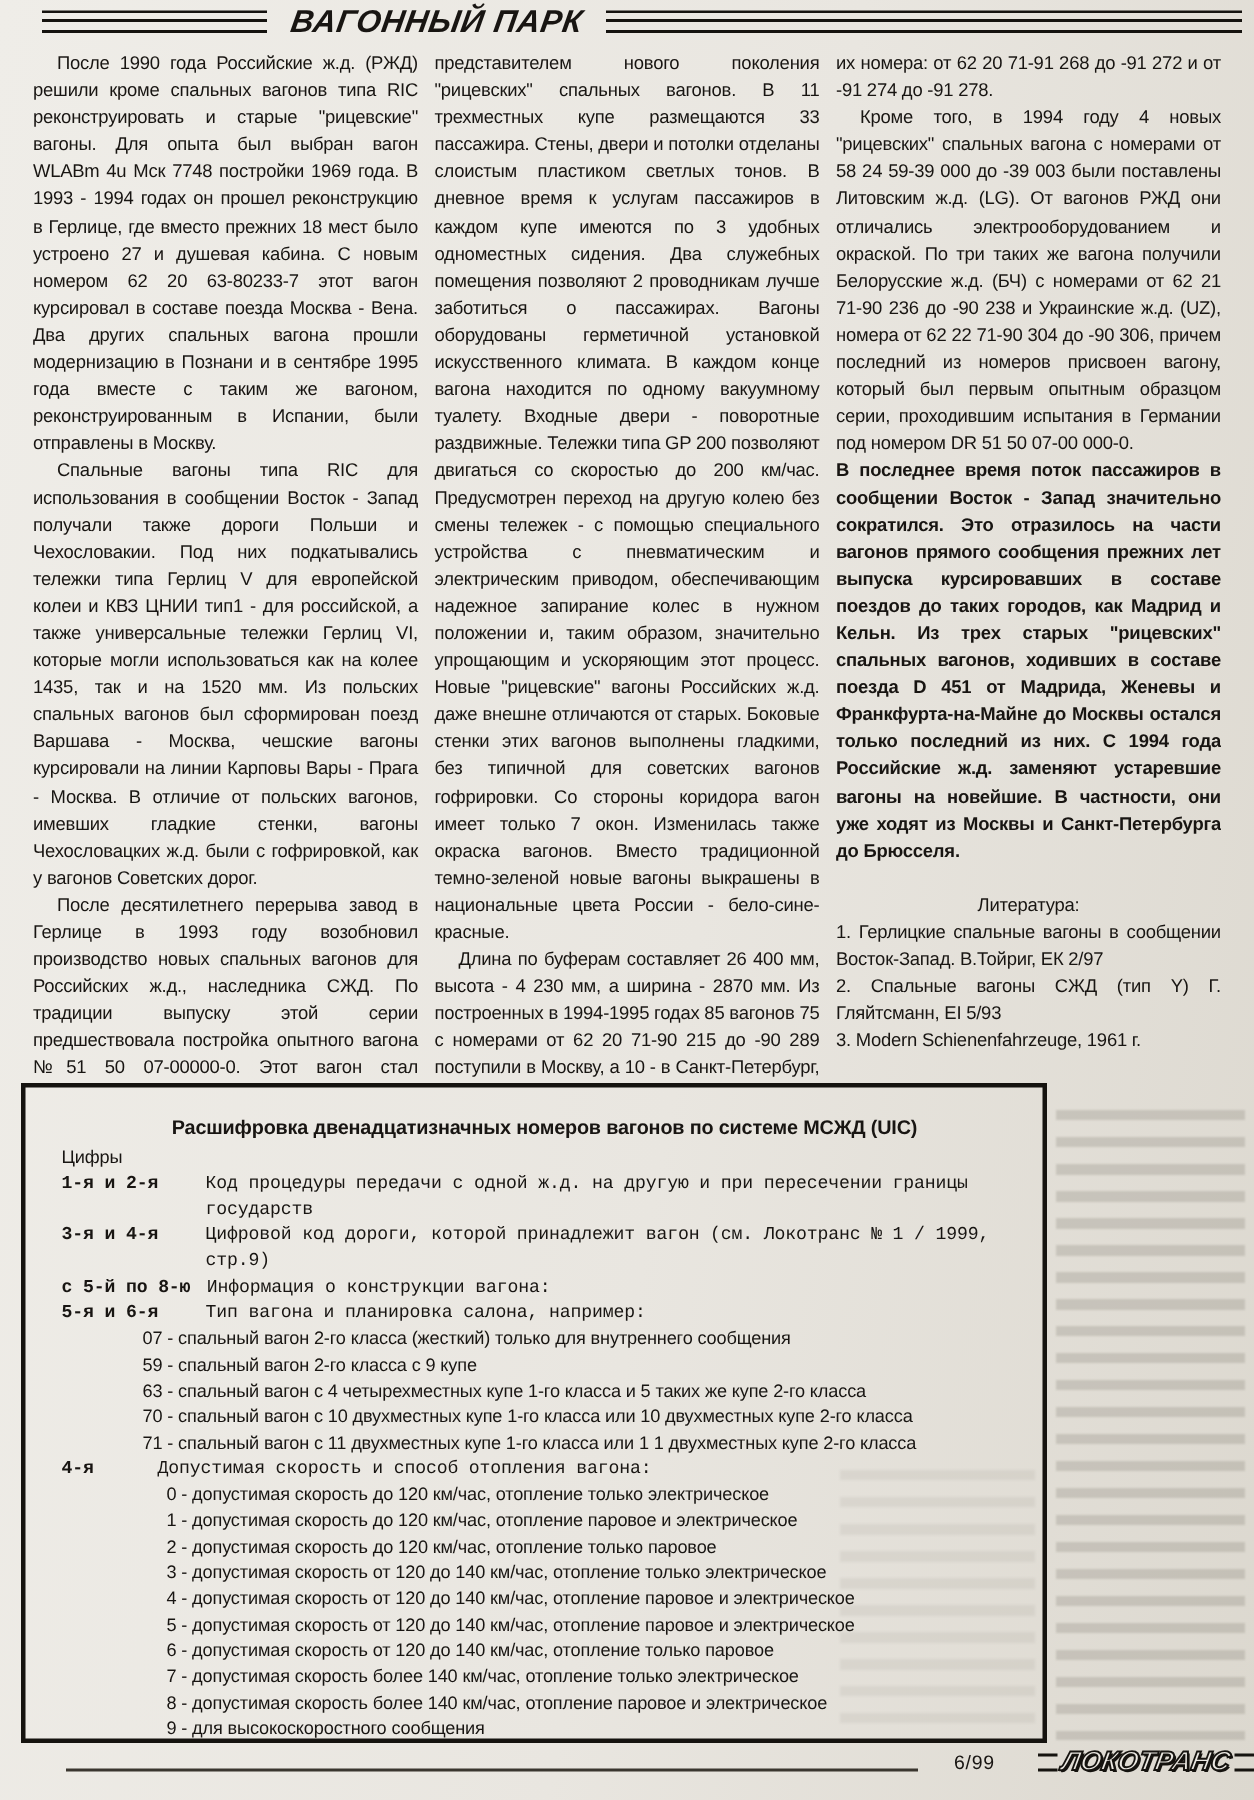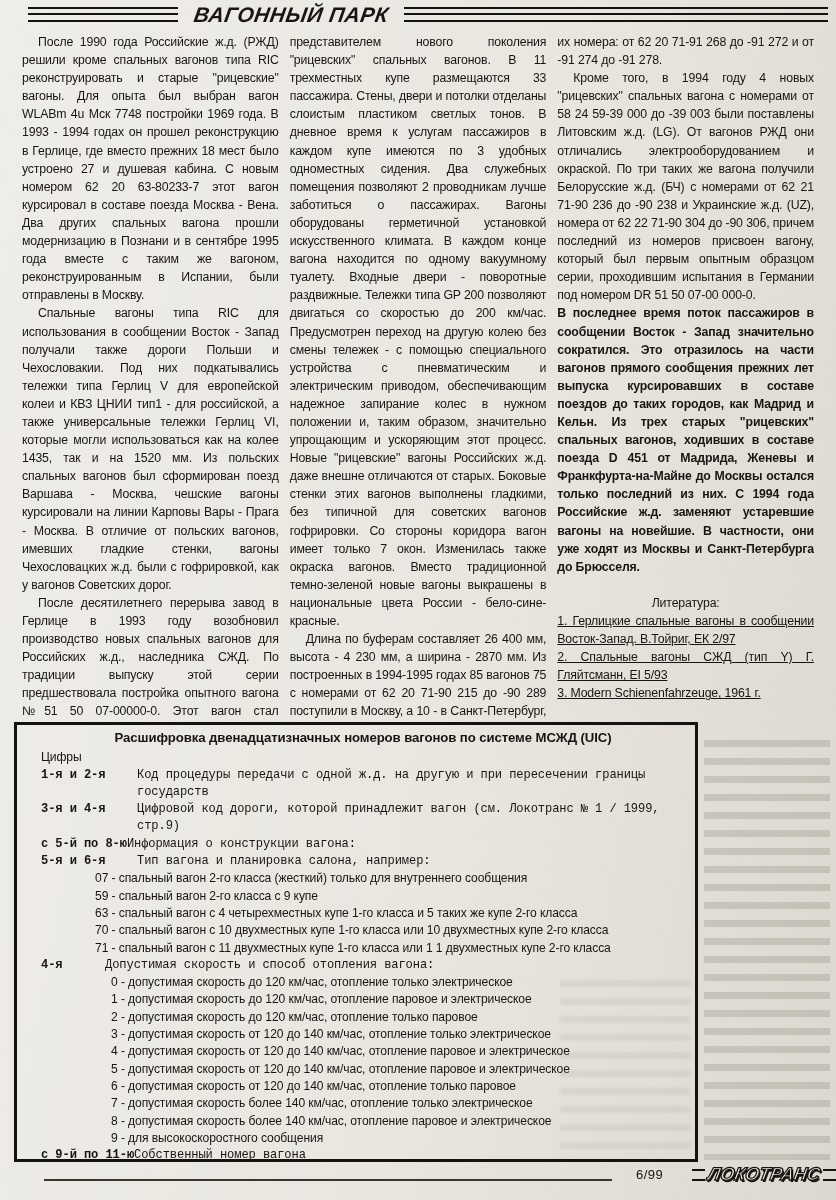--- a/index.html
+++ b/index.html
@@ -24,33 +24,33 @@
                 transform:skewX(-9deg); white-space:nowrap; padding:0 6px; }
 
   
   .article { position:absolute; top:33px; left:22px; width:792px; height:688px;
              column-count:3; column-gap:11px; column-fill:auto; overflow:hidden;
              font-size:12.3px; line-height:18.1px; letter-spacing:-0.15px;
              text-align:justify; }
   .article p { margin:0; text-indent:16px; }
   .article p.no-indent { text-indent:0;font-weight:bold; }
   .lit-head { text-align:center; text-indent:0 !important; margin-top:18px !important; }
-  .lit { text-indent:0 !important;text-decoration:underline; }
+  .lit { text-indent:0 !important; }
 
   
   .uic-box { position:absolute; left:14px; top:722px; width:684px; height:440px;
              box-sizing:border-box; border:3px solid #15130f;
-             padding:4px 10px 0 24px;
+             padding:18px 10px 0 24px;
              font-size:12.1px; line-height:17.3px; letter-spacing:-0.1px; overflow:hidden; }
   .box-title { text-align:center; font-weight:bold; font-size:13.2px; margin-bottom:3px; }
   .digits { font-weight:normal; }
   .uline { display:flex;font-family:Liberation Mono, monospace; }
   .lbl { font-weight:bold; width:96px; flex:none; }
   .lbl-narrow { width:64px; }
-  .lbl-wide { width:auto; margin-right:0; }
+  .lbl-wide { width:auto; margin-right:11px; }
   .sub1 { padding-left:54px; }
   .sub2 { padding-left:70px; }
 
   
   .bleed { position:absolute; left:704px; top:740px; width:126px; height:420px;
            opacity:.55; filter:blur(.7px);
            background:
              repeating-linear-gradient(to bottom,
                rgba(104,99,88,.38) 0 7px, rgba(104,99,88,0) 7px 18px); }
   .bleed2 { position:absolute; left:560px; top:980px; width:130px; height:170px;

